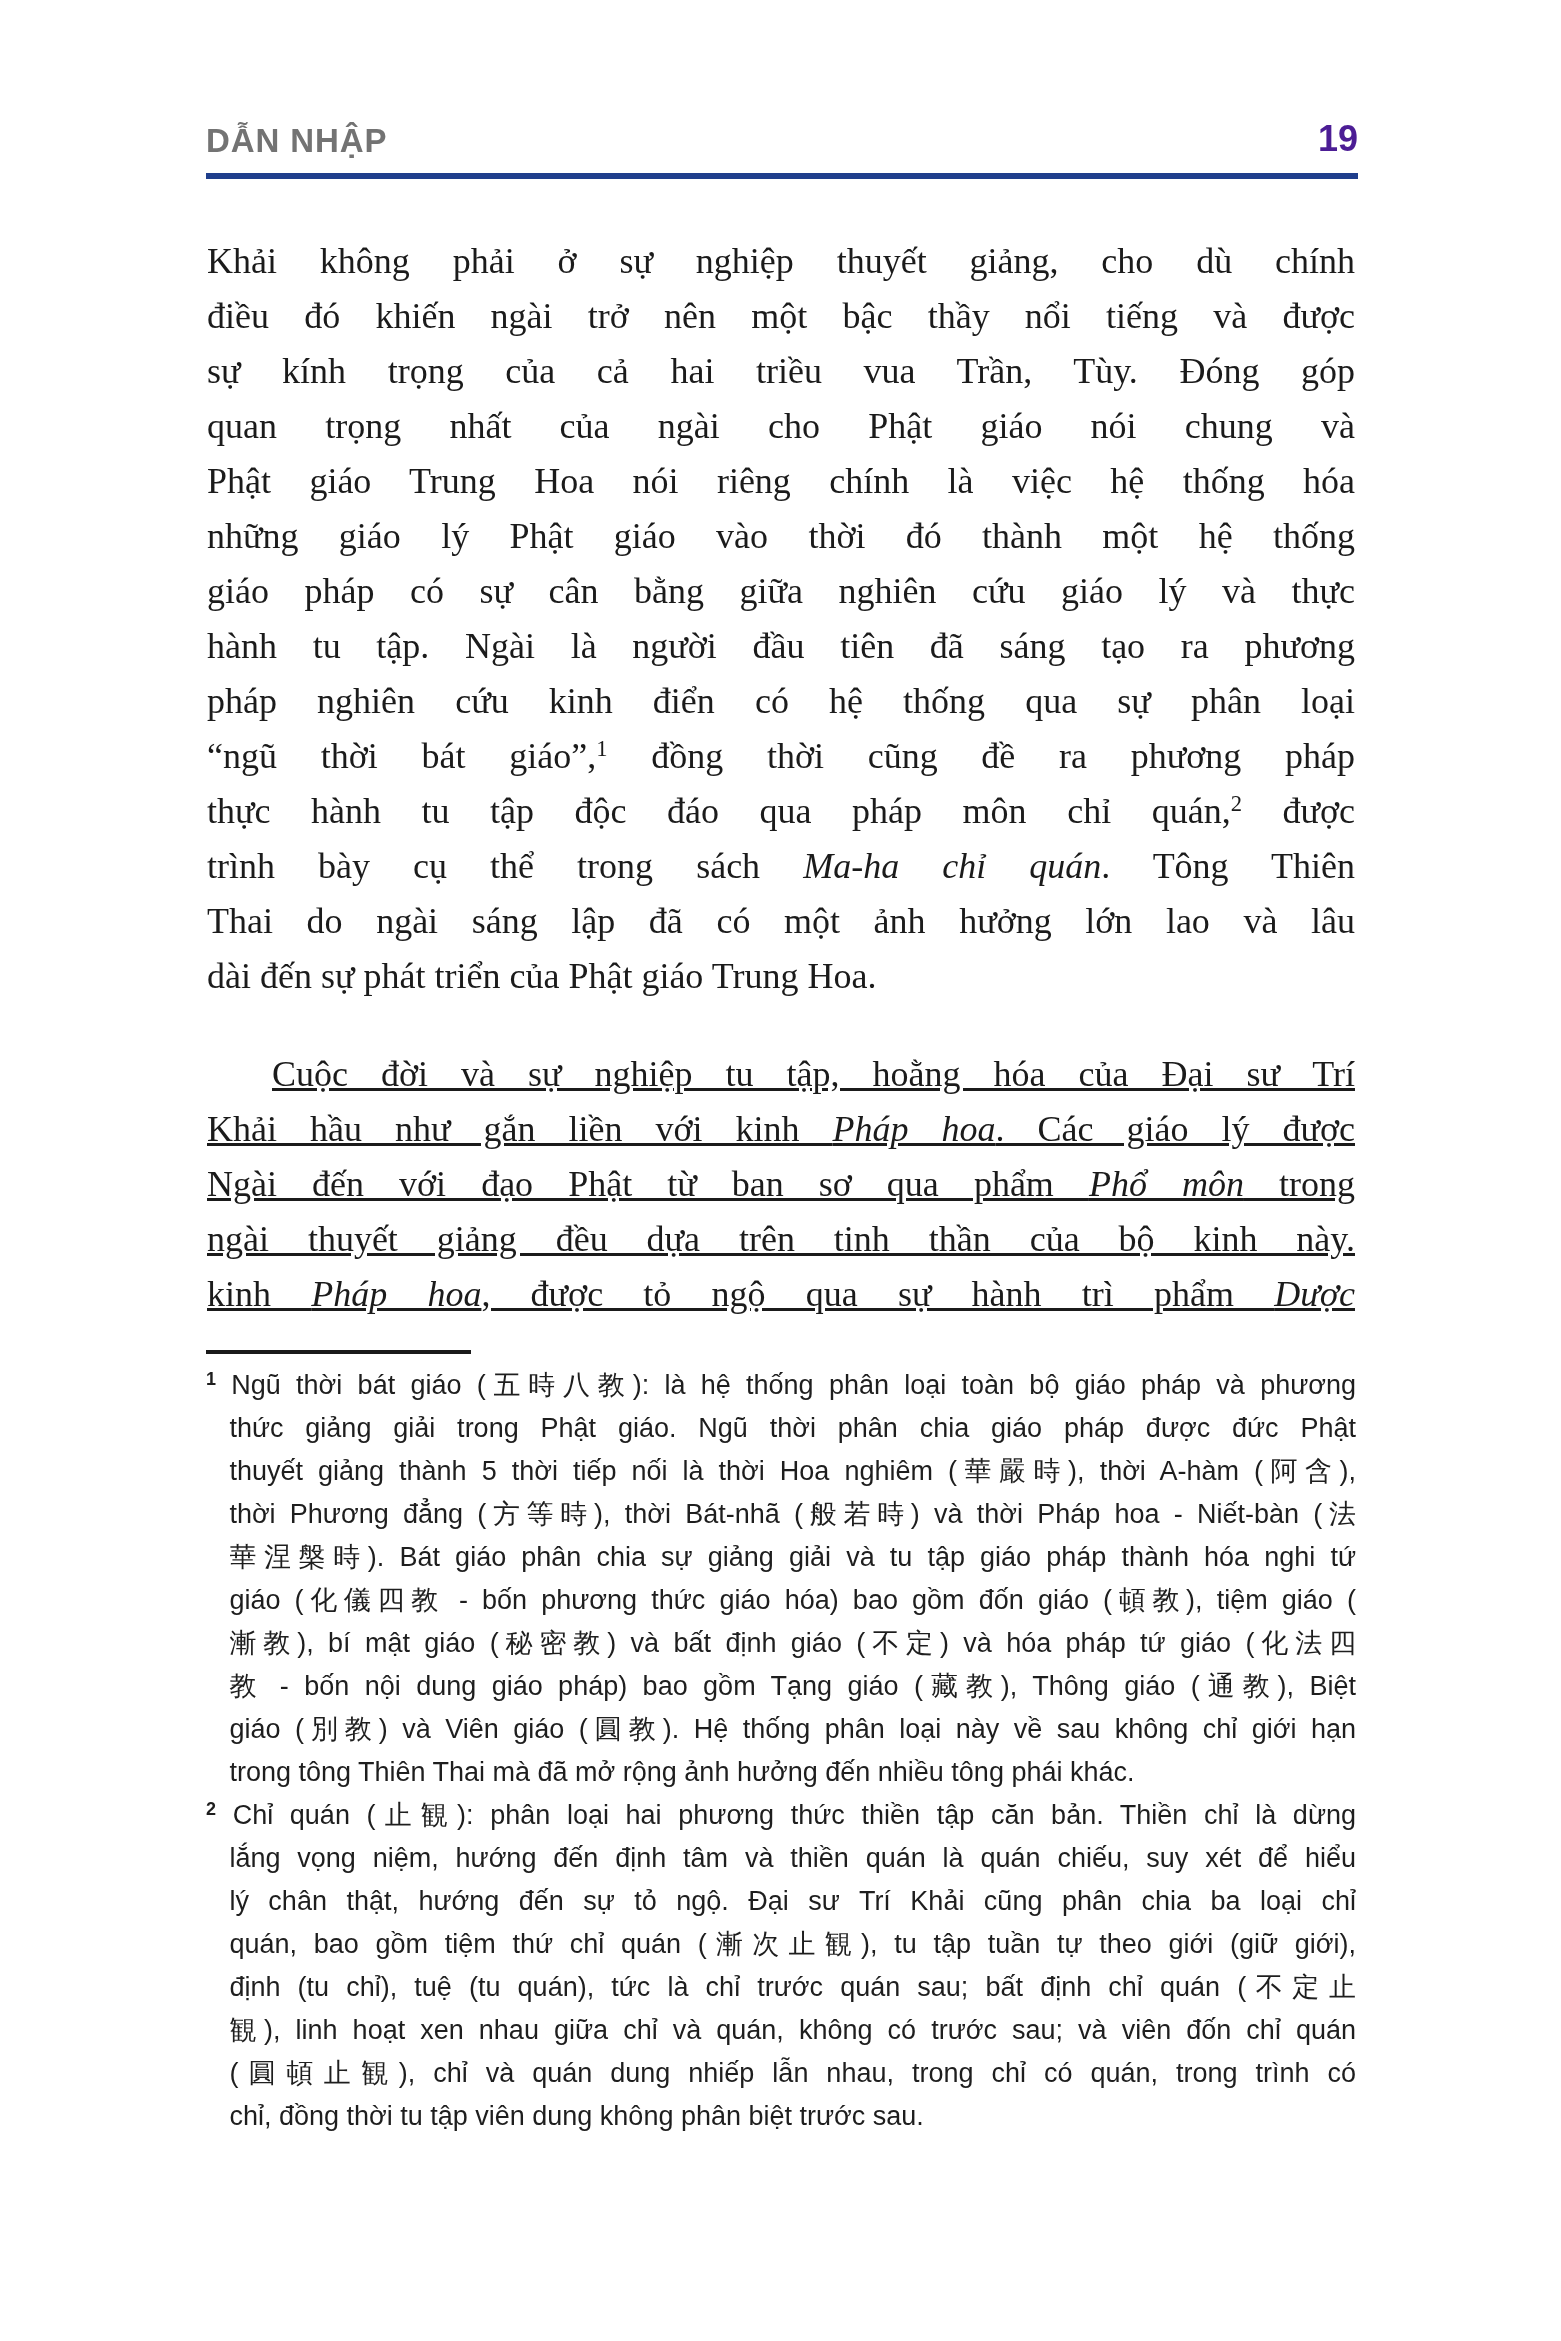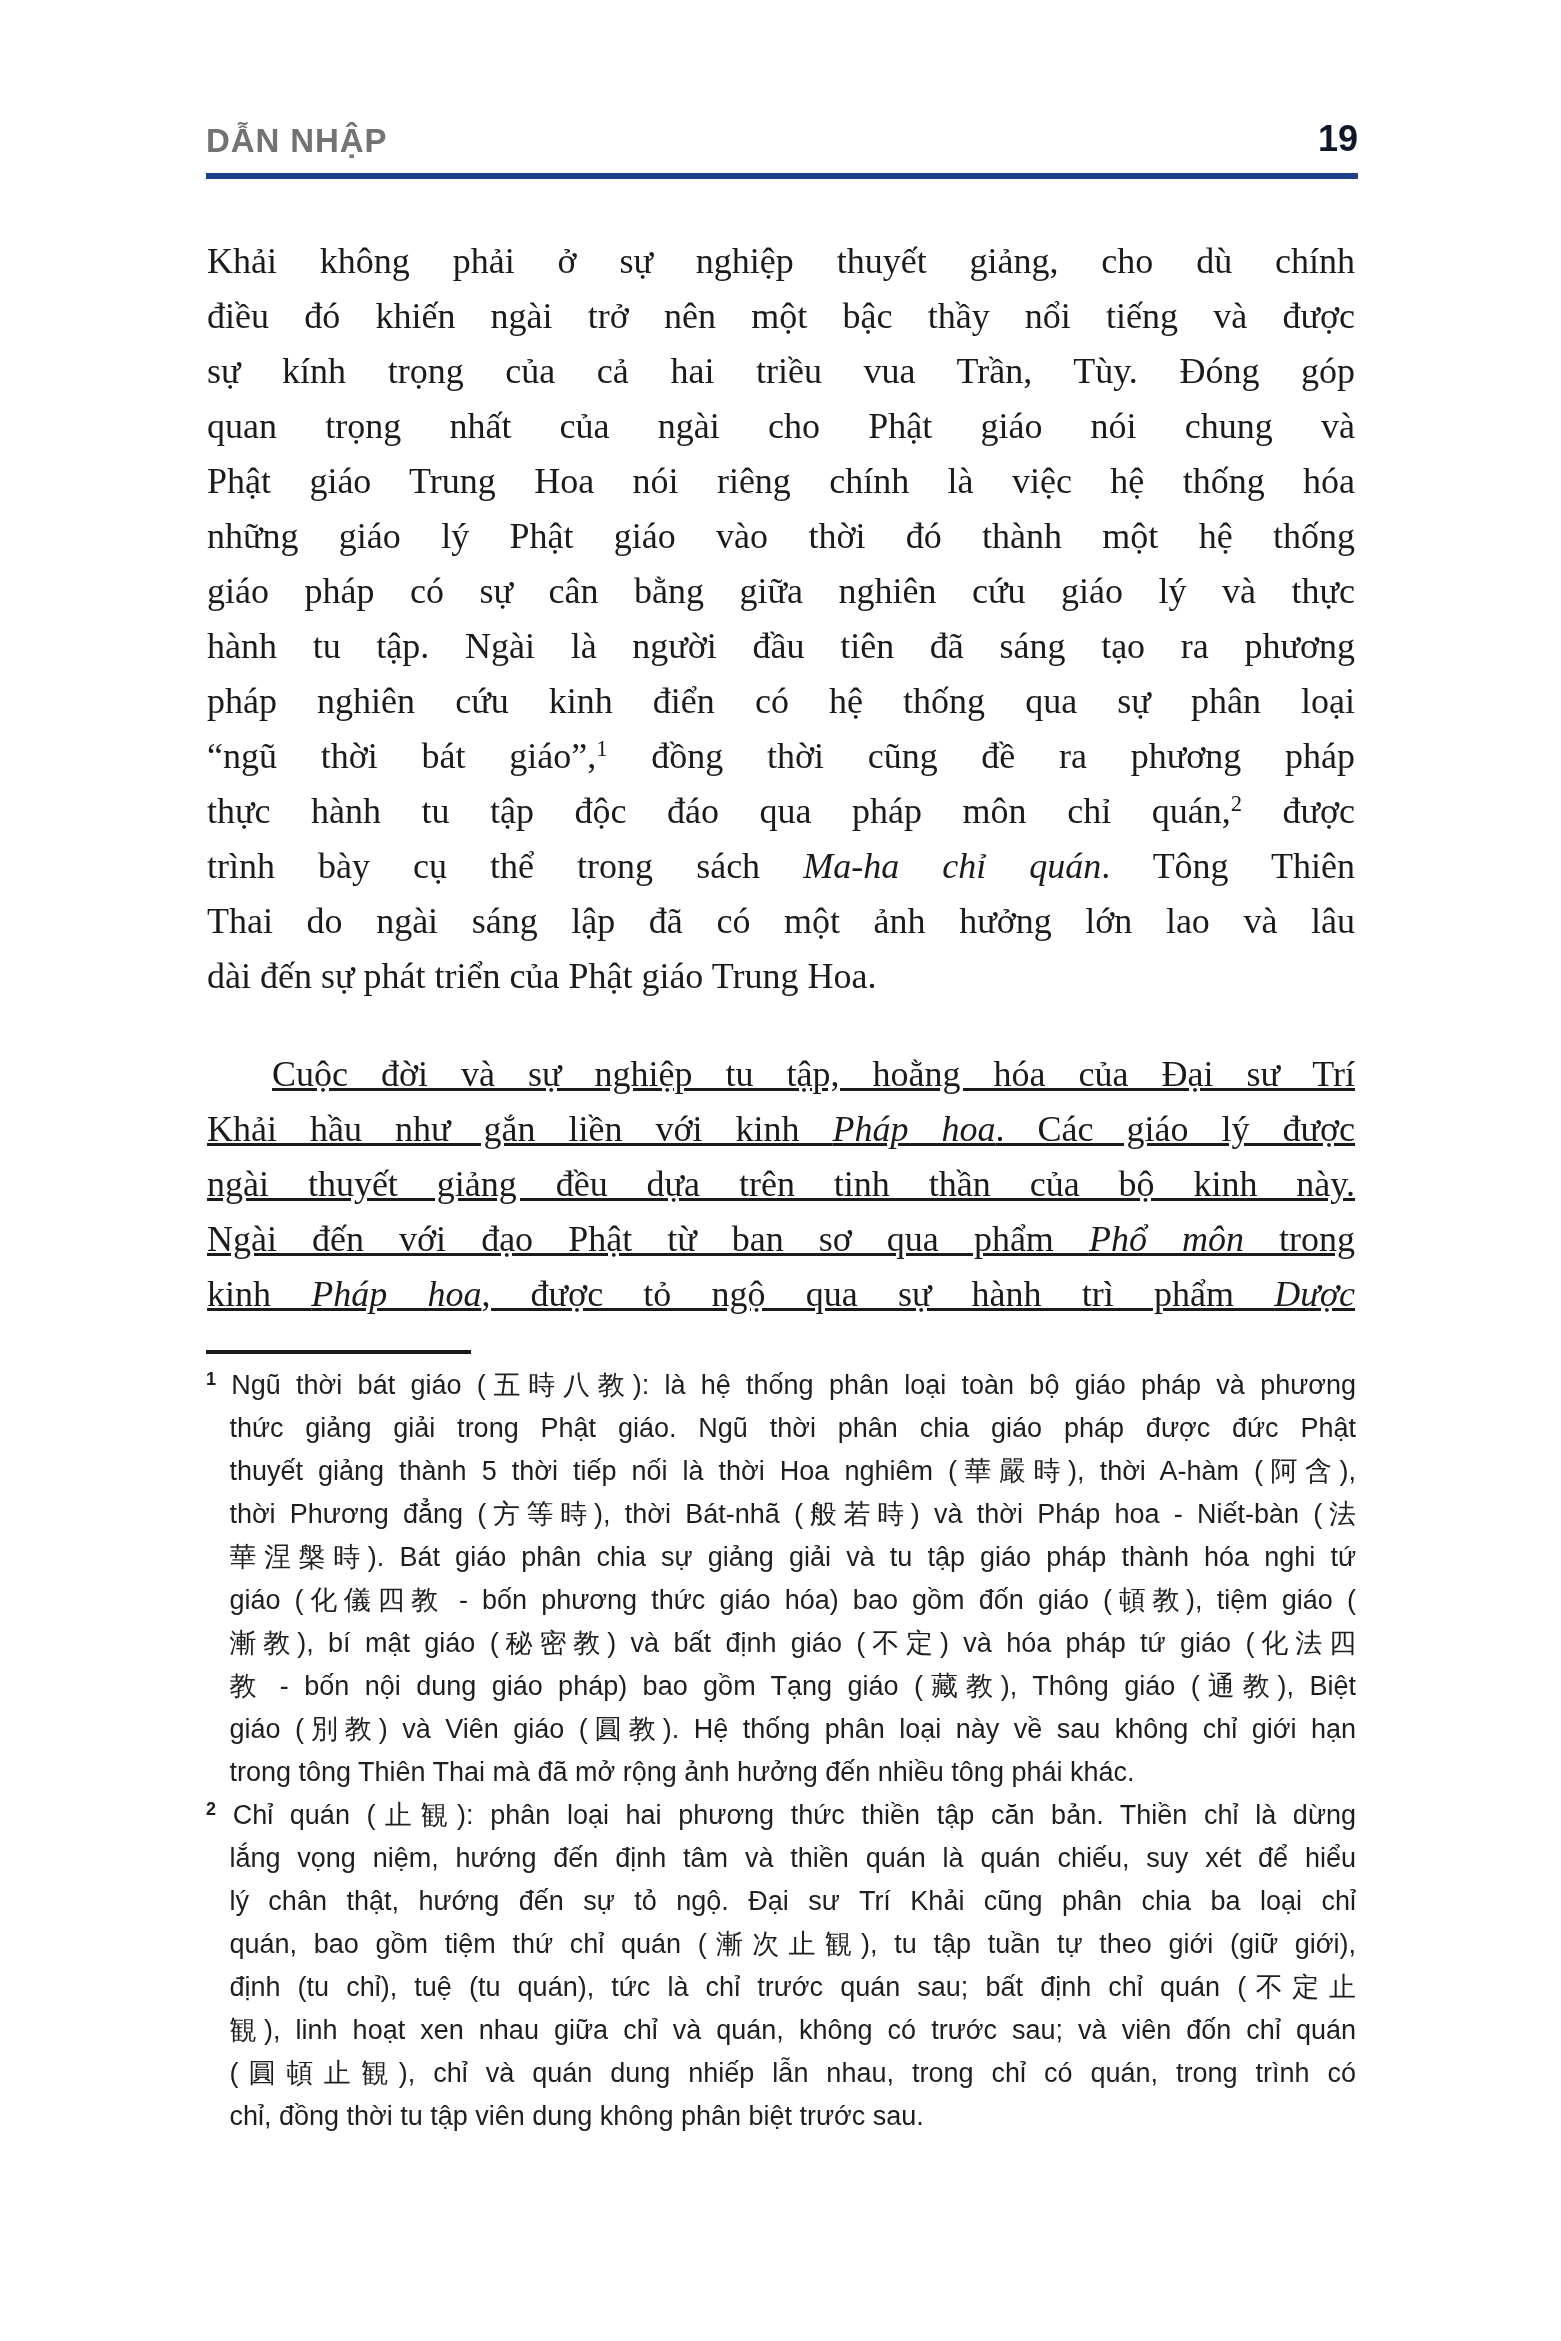--- a/index.html
+++ b/index.html
@@ -14,21 +14,21 @@
     position:absolute;left:206px;top:121px;width:1152px;
     display:flex;justify-content:space-between;align-items:flex-end;
   }
   .rh-title{
     font-family:"Liberation Sans","DejaVu Sans",sans-serif;
     font-weight:700;font-size:33px;letter-spacing:0.9px;color:#737373;
     line-height:1;
   }
   .rh-num{
     font-family:"Liberation Sans","DejaVu Sans",sans-serif;
-    font-weight:700;font-size:36px;color:#0f172a;line-height:1;
+    font-weight:700;font-size:36px;color:#4c1d95;line-height:1;
   }
   .blue-rule{
     position:absolute;left:206px;top:173px;width:1152px;height:6px;
     background:#1f3e8c;
   }
 
   
   .bodytext{
     position:absolute;left:207px;top:234px;width:1148px;
     font-size:36px;line-height:55px;color:#1b1b1b;
@@ -85,22 +85,22 @@
         <div class="line"><span>pháp nghiên cứu kinh điển có hệ thống qua sự phân loại</span></div>
         <div class="line"><span>“ngũ thời bát giáo”,</span><span class="sup">1</span><span> đồng thời cũng đề ra phương pháp</span></div>
         <div class="line"><span>thực hành tu tập độc đáo qua pháp môn chỉ quán,</span><span class="sup">2</span><span> được</span></div>
         <div class="line"><span>trình bày cụ thể trong sách </span><span class="it">Ma-ha chỉ quán</span><span>. Tông Thiên</span></div>
         <div class="line"><span>Thai do ngài sáng lập đã có một ảnh hưởng lớn lao và lâu</span></div>
         <div class="line flush"><span>dài đến sự phát triển của Phật giáo Trung Hoa.</span></div>
       </div>
       <div class="para">
         <div class="line" style="padding-left: 65px;"><span>Cuộc đời và sự nghiệp tu tập, hoằng hóa của Đại sư Trí</span></div>
         <div class="line"><span>Khải hầu như gắn liền với kinh </span><span class="it">Pháp hoa</span><span>. Các giáo lý được</span></div>
+        <div class="line"><span>Ngài đến với đạo Phật từ ban sơ qua phẩm </span><span class="it">Phổ môn</span><span> trong</span></div>
         <div class="line"><span>ngài thuyết giảng đều dựa trên tinh thần của bộ kinh này.</span></div>
-        <div class="line"><span>Ngài đến với đạo Phật từ ban sơ qua phẩm </span><span class="it">Phổ môn</span><span> trong</span></div>
         <div class="line"><span>kinh </span><span class="it">Pháp hoa</span><span>, được tỏ ngộ qua sự hành trì phẩm </span><span class="it">Dược</span></div>
       </div>
     </div>
 
   <div class="fn-rule"></div>
 
   <div class="footnotes" id="footnotes">
       <div class="para">
         <div class="line"><span class="sup">1</span><span> Ngũ thời bát giáo (</span><span class="cjk">五時八教</span><span>): là hệ thống phân loại toàn bộ giáo pháp và phương</span></div>
         <div class="line" style="padding-left: 23.4px;"><span>thức giảng giải trong Phật giáo. Ngũ thời phân chia giáo pháp được đức Phật</span></div>

